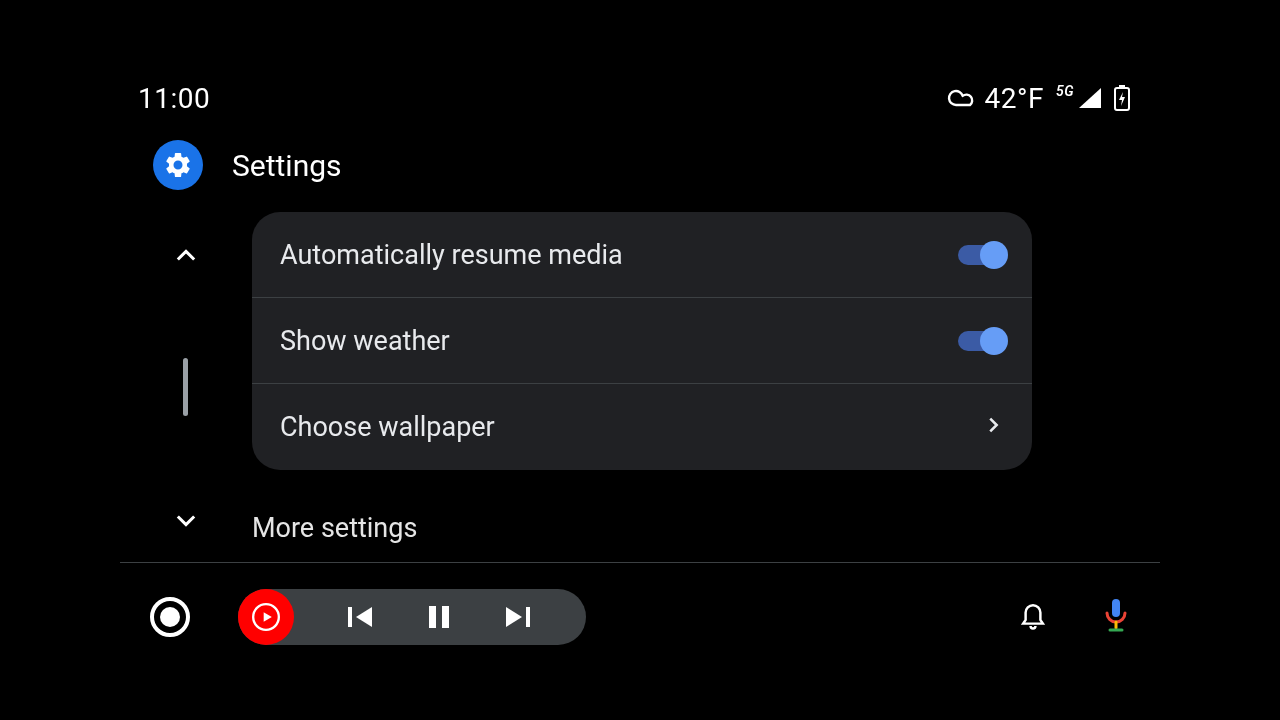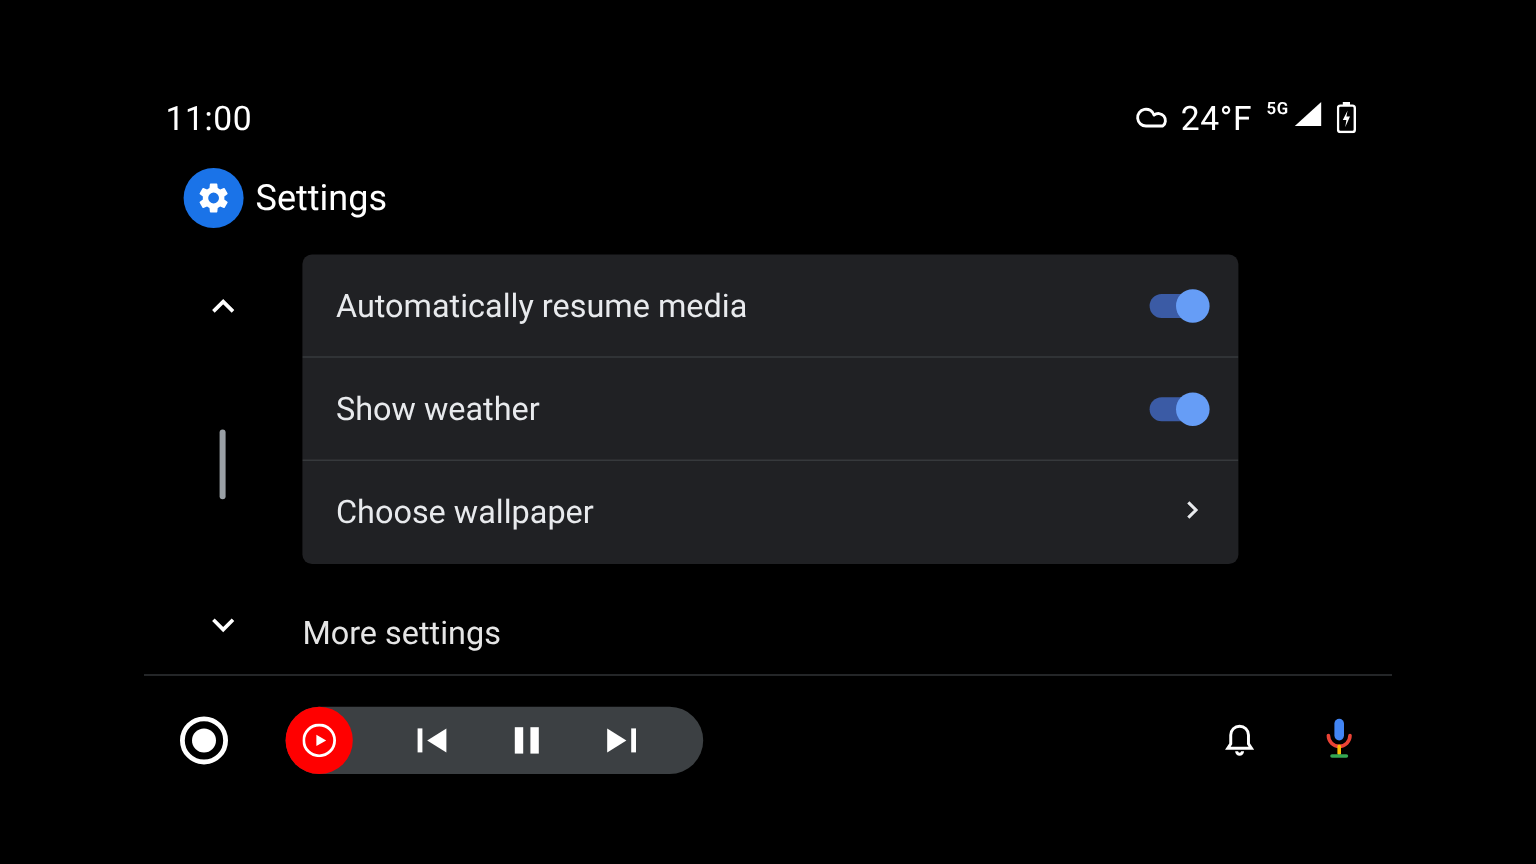--- a/index.html
+++ b/index.html
@@ -31,31 +31,31 @@
     font-weight: 400;
     letter-spacing: 0.5px;
   }
   .statusbar .right {
     display: flex;
     align-items: center;
     gap: 12px;
   }
   .statusbar .right svg { display: block; }
   .temp-wrap { display: flex; align-items: center; gap: 6px; }
-  .sig-wrap { display: flex; gap: 4px; }
+  .sig-wrap { display: flex; align-items: center; gap: 4px; font-style: italic; }
   .sig-label { font-size: 14px; font-weight: 600; line-height: 1; margin-bottom: 14px; }
 
   
   .page-title-row {
     position: absolute;
     top: 140px;
     left: 153px;
     display: flex;
     align-items: center;
-    gap: 10px;
+    gap: 29px;
   }
   .page-title-row .gear-badge {
     width: 50px;
     height: 50px;
     border-radius: 50%;
     background: #1a73e8;
     display: flex;
     align-items: center;
     justify-content: center;
   }
@@ -83,21 +83,21 @@
     border-radius: 3px;
   }
 
   
   .card {
     position: absolute;
     top: 212px;
     left: 252px;
     width: 780px;
     background: #202124;
-    border-radius: 8px;
+    border-radius: 28px;
     overflow: hidden;
   }
   .row {
     display: flex;
     align-items: center;
     justify-content: space-between;
     padding: 0 28px;
     height: 86px;
     border-bottom: 1px solid #3c4043;
   }
@@ -213,21 +213,21 @@
 
   <div class="statusbar">
     <div>11:00</div>
     <div class="right">
       <div class="temp-wrap">
         <span>
           <svg width="34" height="24" viewBox="0 0 34 24" fill="none" stroke="#fff" stroke-width="2.4">
             <path d="M11 19a7 7 0 1 1 6.7-9.1A5.5 5.5 0 1 1 25 19H11z" stroke-linejoin="round"></path>
           </svg>
         </span>
-        <span>24°F</span>
+        <span>42°F</span>
       </div>
       <div class="sig-wrap">
         <span class="sig-label">5G</span>
         <span>
           <svg width="24" height="22" viewBox="0 0 24 22">
               <path d="M1 21 L23 21 L23 1 Z" fill="#fff"></path>
             </svg>
         </span>
       </div>
       <span>

